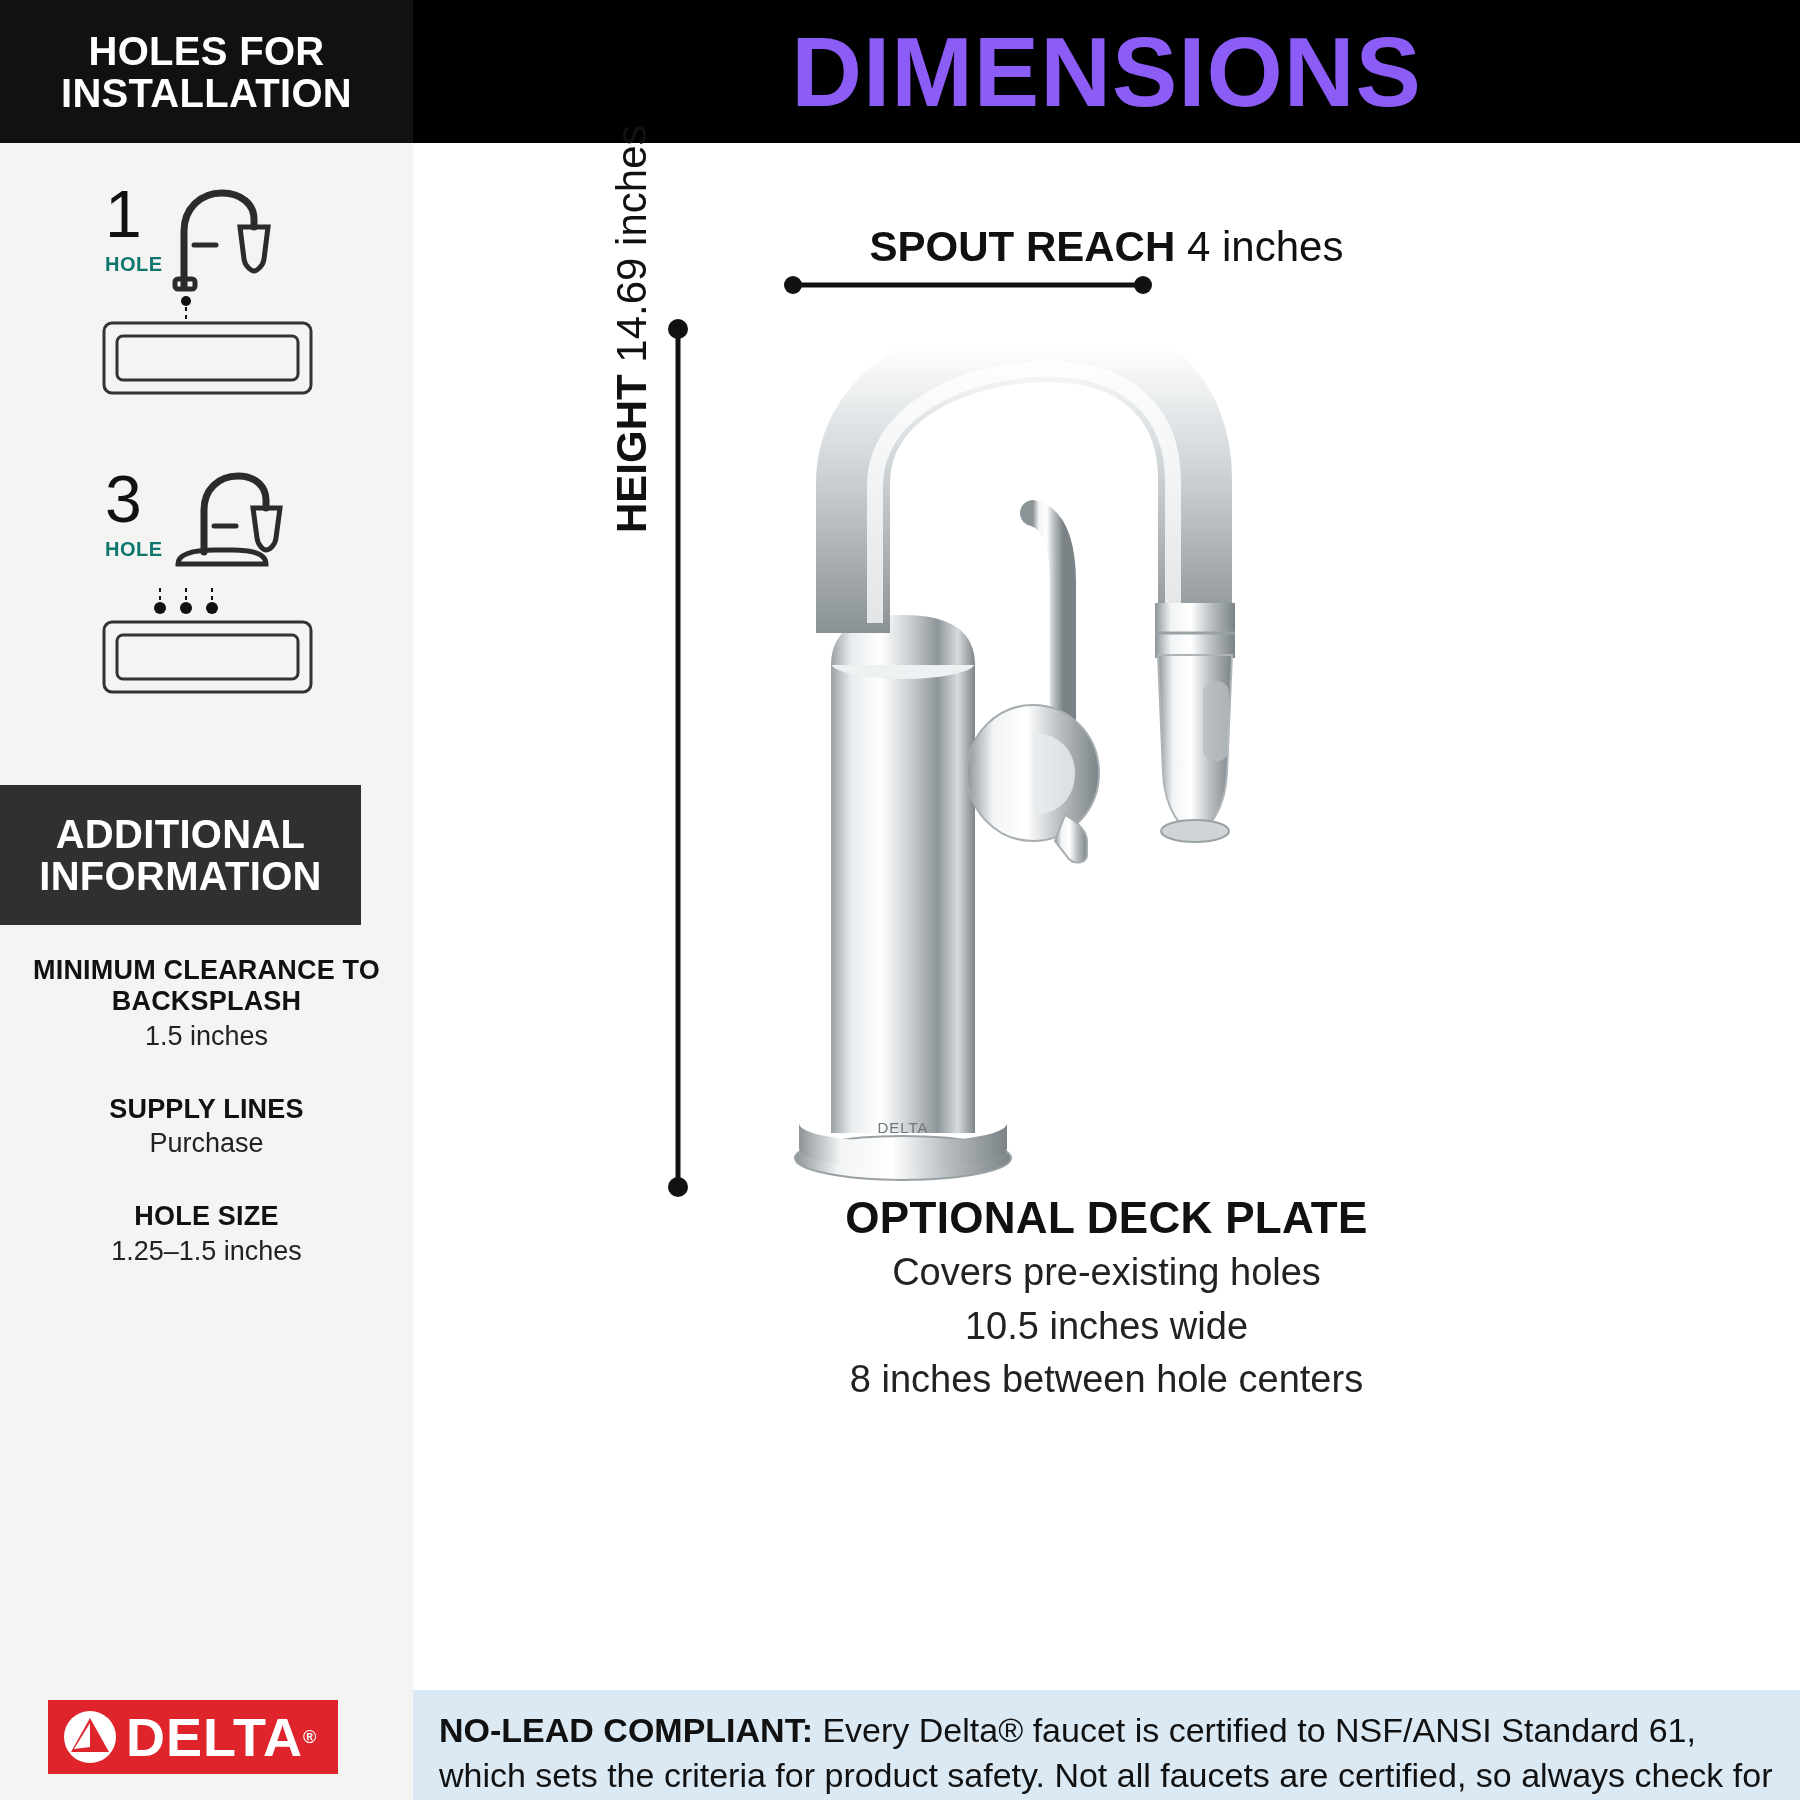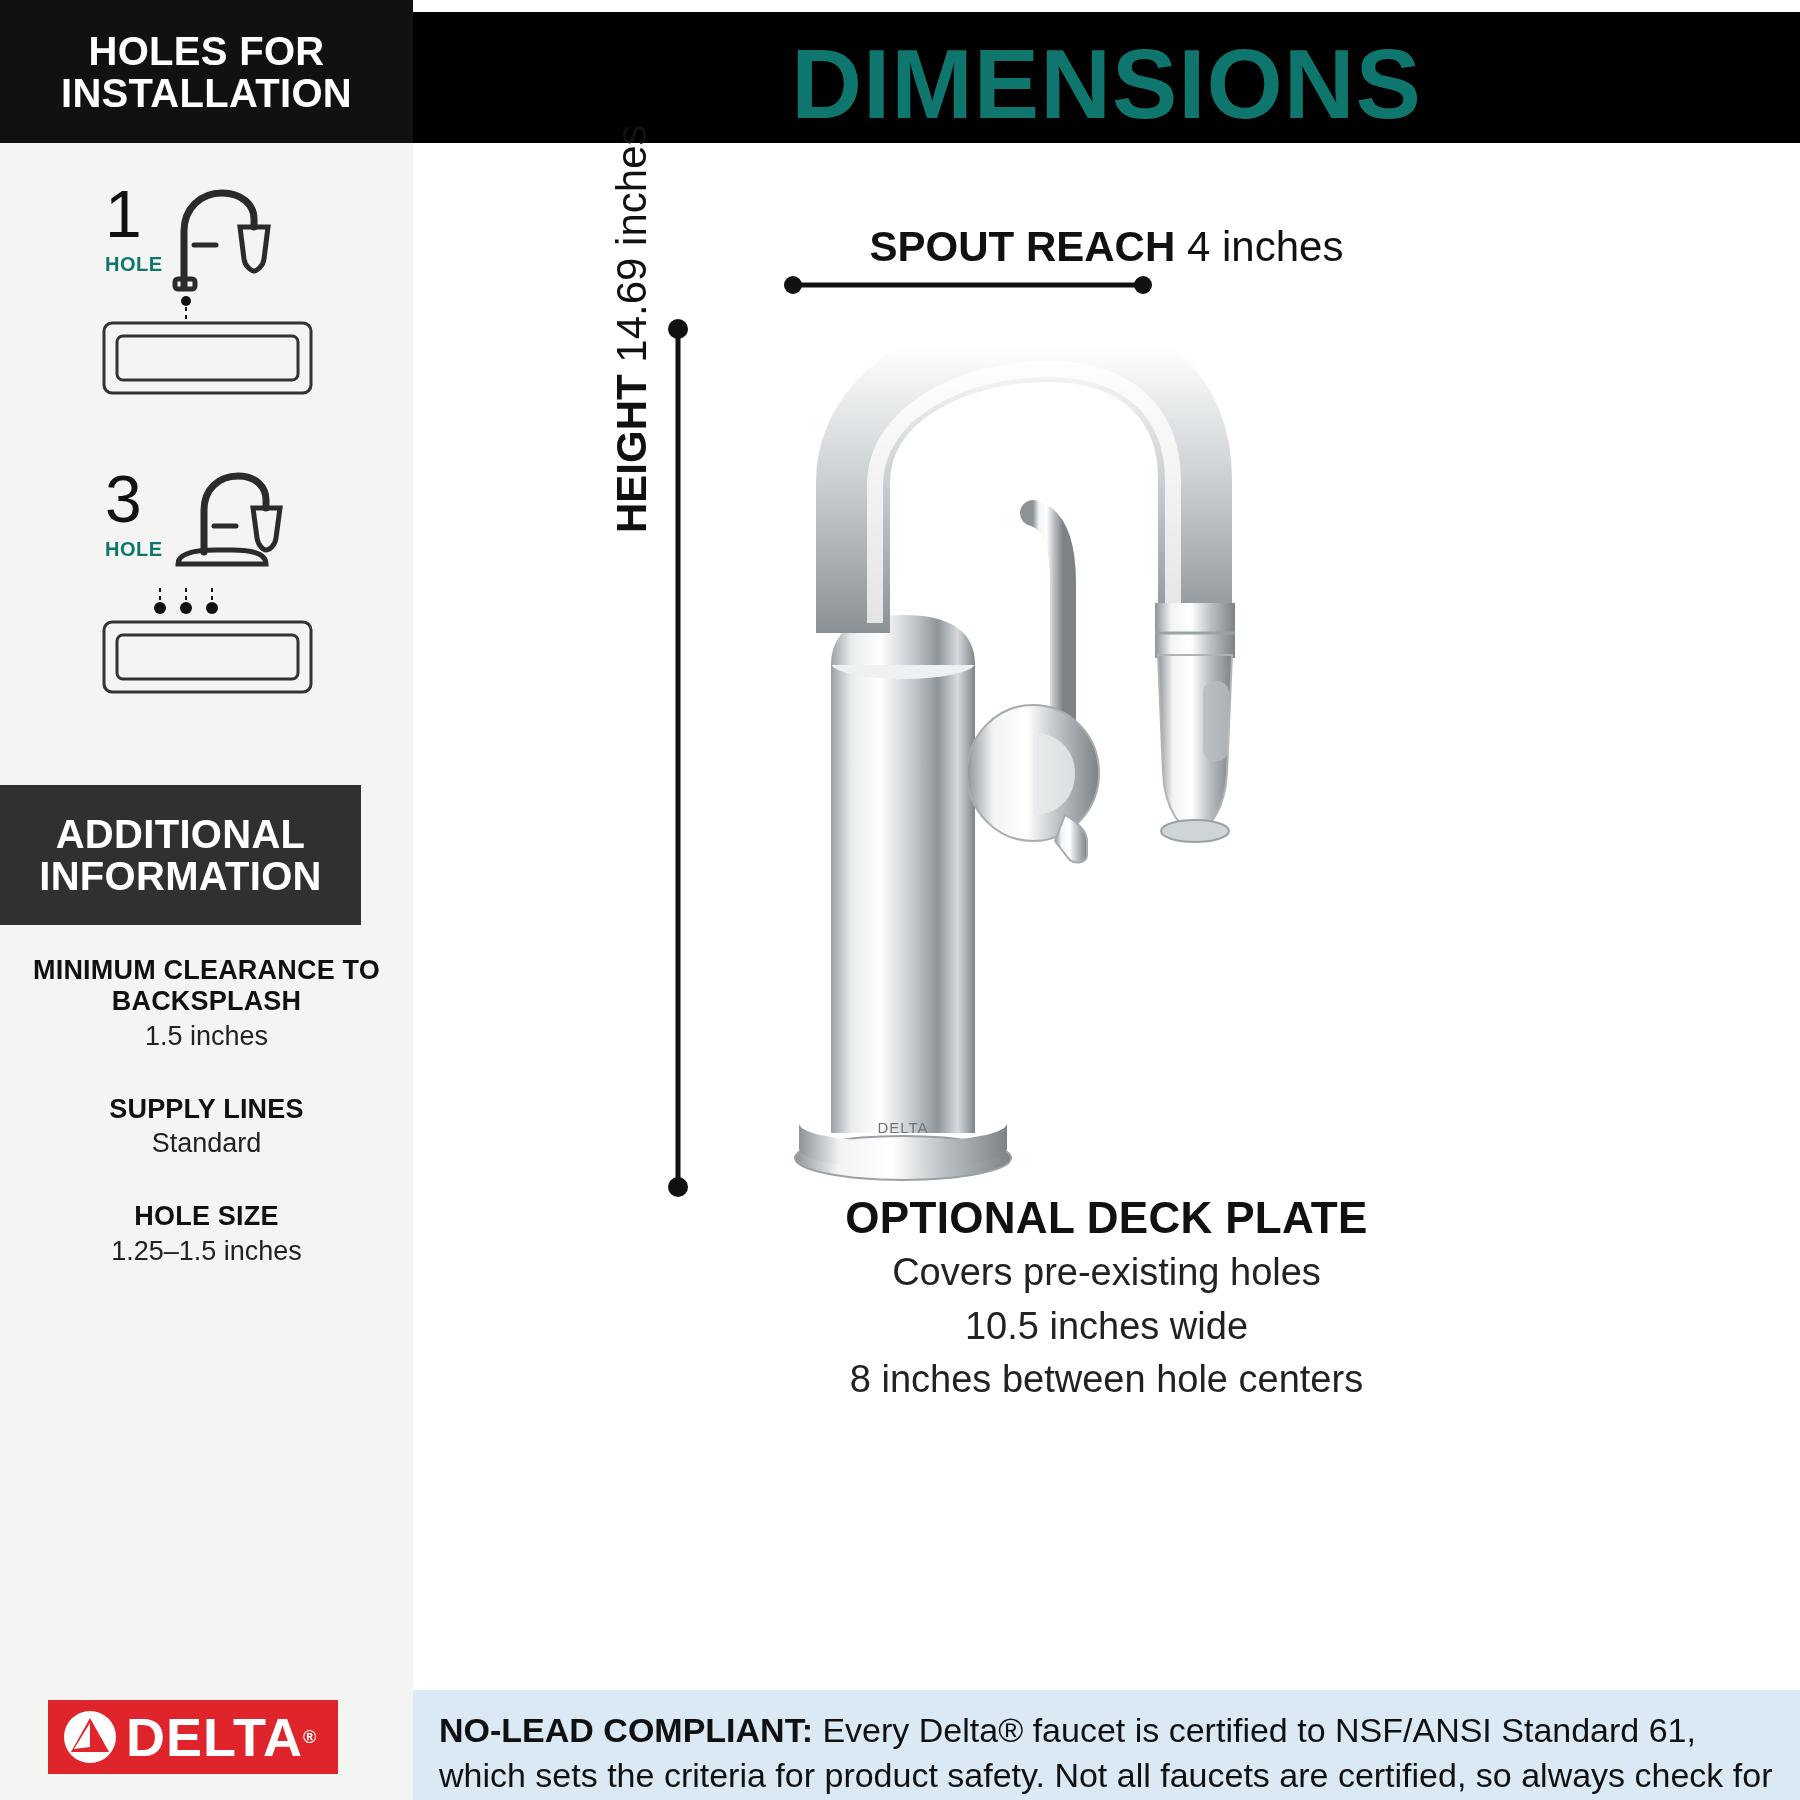--- a/index.html
+++ b/index.html
@@ -65,22 +65,22 @@
   }
   .delta-tri{margin-left:14px;}
   .delta-word{
     color:#ffffff;font-size:54px;font-weight:bold;letter-spacing:1px;
     margin-left:8px;line-height:1;
   }
   .delta-reg{font-size:18px;vertical-align:super;}
 
   
   #dimensions-header{
-    position:absolute;left:413px;top:12px;width:1387px;height:143px;
-    background:#000000;color:#0f766e;
+    position:absolute;left:413px;top:0;width:1387px;height:143px;
+    background:#000000;color:#8b5cf6;
     display:flex;align-items:center;justify-content:center;
   }
   #dimensions-header .txt{
     font-size:98px;font-weight:bold;letter-spacing:1px;line-height:1;
   }
 
   .main{position:absolute;left:413px;top:143px;width:1387px;height:1657px;background:#fff;}
 
   #spout-reach-label{
     position:absolute;left:0;top:80px;width:1387px;text-align:center;
@@ -171,21 +171,21 @@
 
     <div class="hdr-black" id="addl-header">ADDITIONAL INFORMATION</div>
 
     <div class="info-list">
       <div class="info-item">
         <div class="info-title">MINIMUM CLEARANCE TO BACKSPLASH</div>
         <div class="info-value">1.5 inches</div>
       </div>
       <div class="info-item">
         <div class="info-title">SUPPLY LINES</div>
-        <div class="info-value">Standard</div>
+        <div class="info-value">Purchase</div>
       </div>
       <div class="info-item">
         <div class="info-title">HOLE SIZE</div>
         <div class="info-value">1.25–1.5 inches</div>
       </div>
     </div>
 
     <div id="delta-logo">
       <span class="delta-tri">
         <svg width="56" height="56" viewBox="0 0 56 56">

